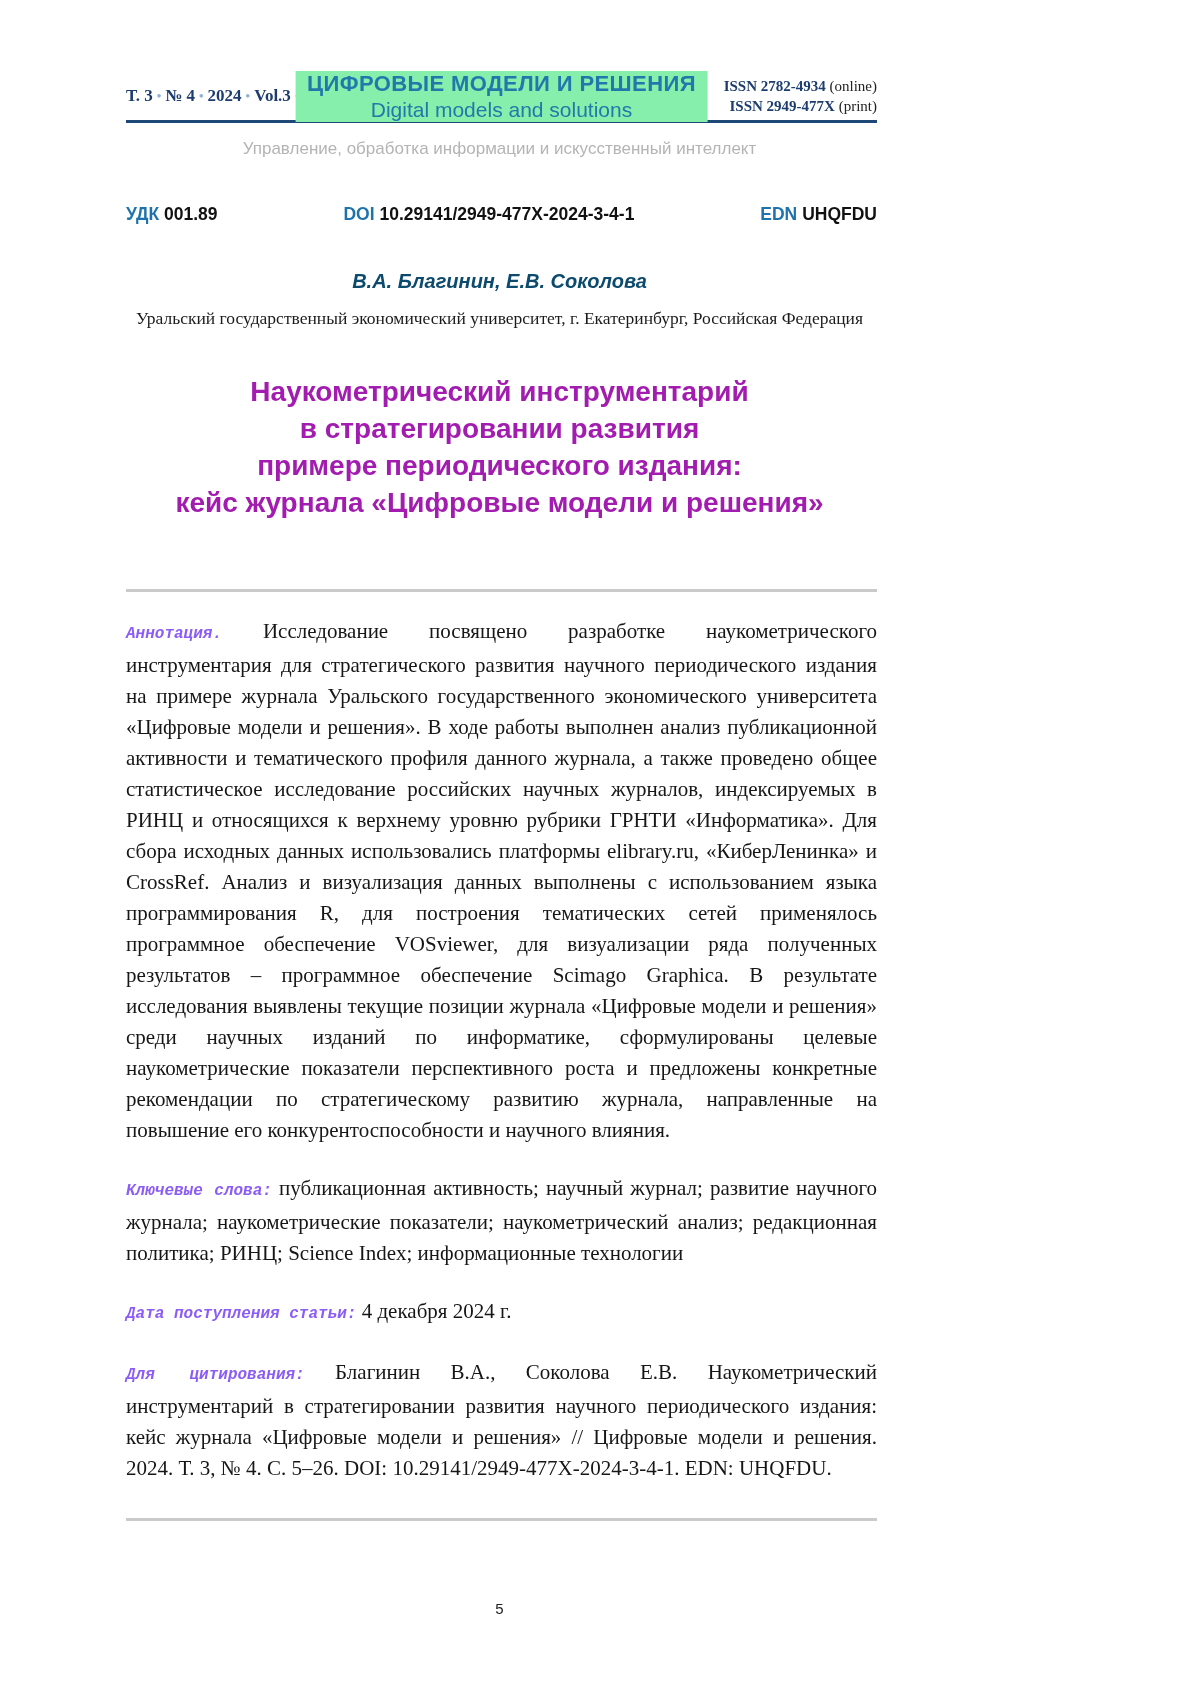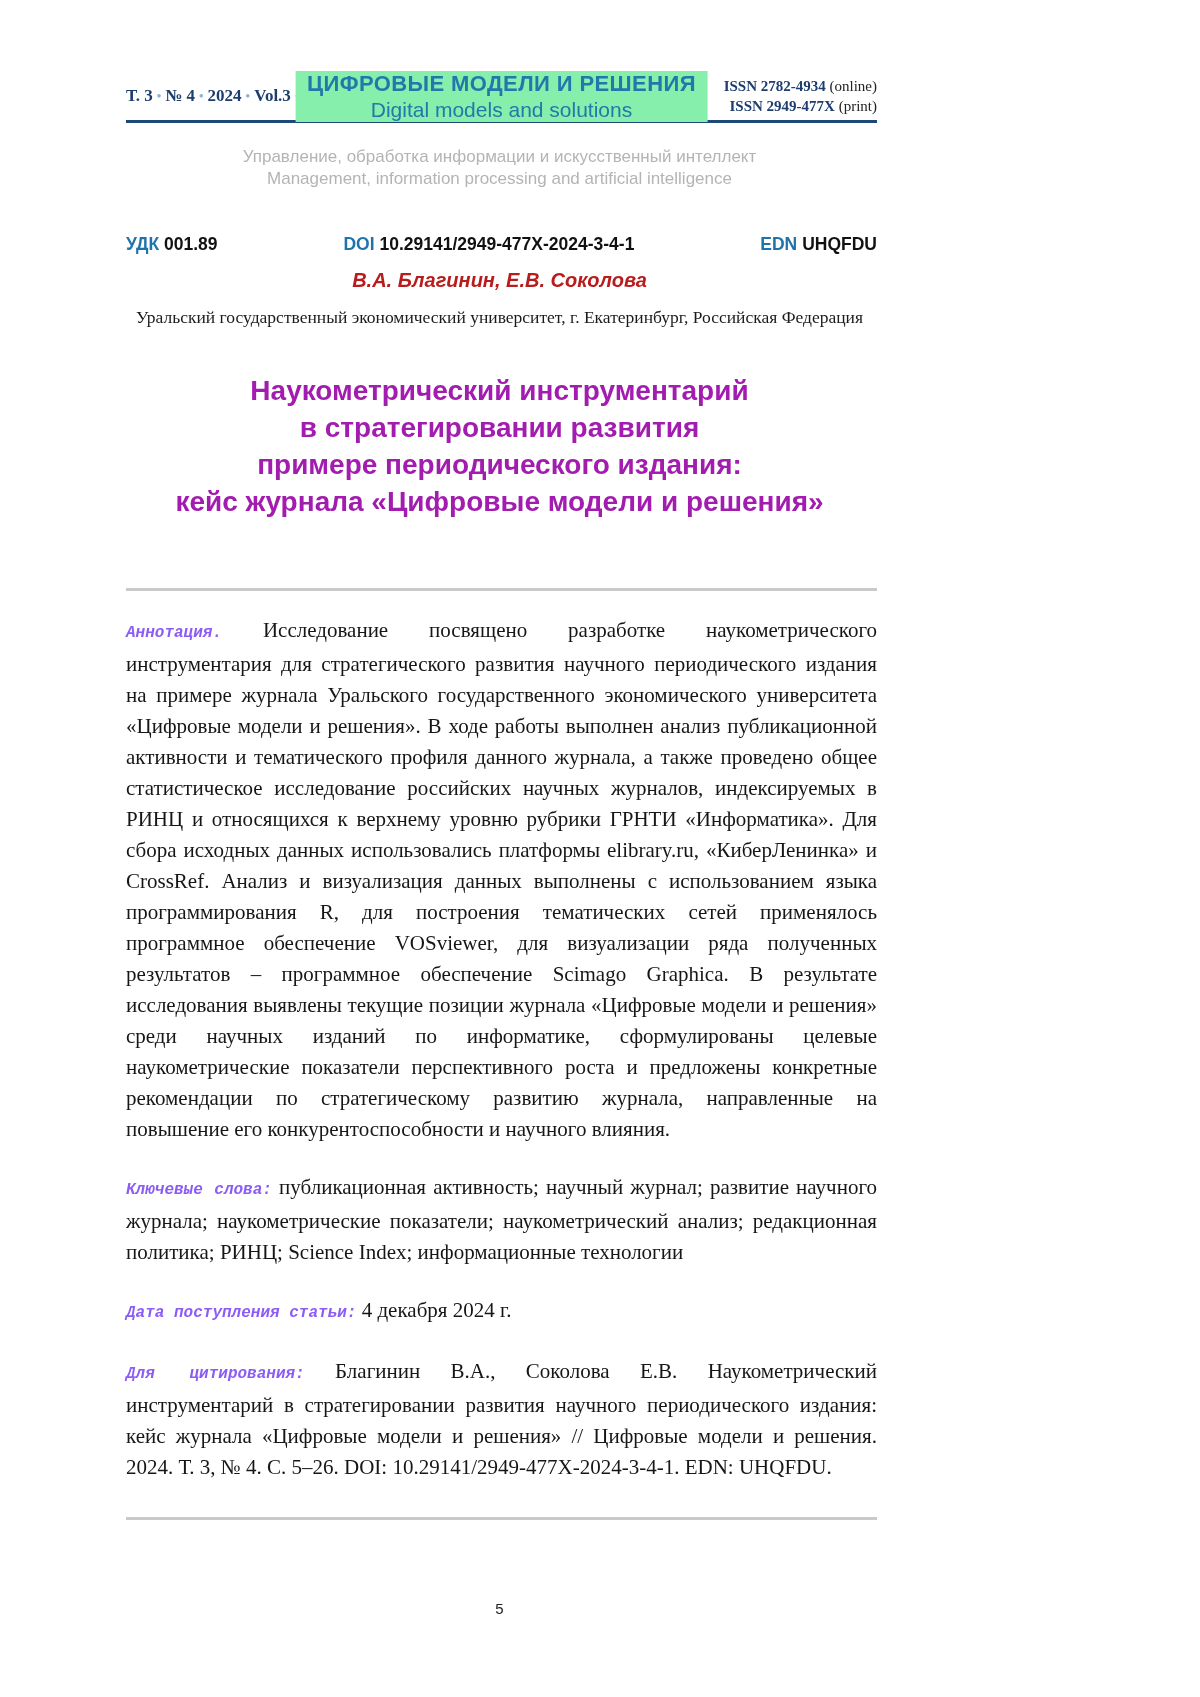--- a/index.html
+++ b/index.html
@@ -67,21 +67,21 @@
     font-size: 15px;
     line-height: 20px;
     color: #222;
     white-space: nowrap;
     margin-left: 41px;
   }
   .issn-num { font-weight: bold; color: #1d3d6e; }
 
   
   .section-head {
-    margin-top: 18px;
+    margin-top: 10px;
     text-align: center;
     font-family: "Liberation Sans", sans-serif;
     font-size: 17px;
     line-height: 22px;
     color: #b4b4b6;
   }
 
   
   .meta-row {
     margin: 44px 122px 0 126px;
@@ -91,27 +91,27 @@
     font-family: "Liberation Sans", sans-serif;
     font-weight: bold;
     font-size: 17.5px;
     color: #111111;
     gap: 12px;
   }
   .meta-blue { color: #1e73ad; }
 
   
   .authors {
-    margin-top: 14px;
+    margin-top: 45px;
     text-align: center;
     font-family: "Liberation Sans", sans-serif;
     font-weight: bold;
     font-style: italic;
     font-size: 20px;
-    color: #b91c1c;
+    color: #0c4a6e;
   }
   .affiliation {
     margin-top: 15px;
     text-align: center;
     font-family: "Liberation Serif", serif;
     font-size: 17.5px;
     color: #1b1b1b;
   }
 
   
@@ -182,21 +182,20 @@
     </div>
 
     <div class="issn-block">
       <div><span class="issn-num">ISSN 2782-4934</span><span> (online)</span></div>
       <div><span class="issn-num">ISSN 2949-477X</span><span> (print)</span></div>
     </div>
   </div>
 
   <div class="section-head">
     <div>Управление, обработка информации и искусственный интеллект</div>
-    <div>Management, information processing and artificial intelligence</div>
   </div>
 
   <div class="meta-row">
     <div><span class="meta-blue">УДК</span> <span>001.89</span></div>
     <div><span class="meta-blue">DOI</span> <span>10.29141/2949-477X-2024-3-4-1</span></div>
     <div><span class="meta-blue">EDN</span> <span>UHQFDU</span></div>
   </div>
 
   <div class="authors">В.А. Благинин, Е.В. Соколова</div>
   <div class="affiliation">Уральский государственный экономический университет, г. Екатеринбург, Российская Федерация</div>

